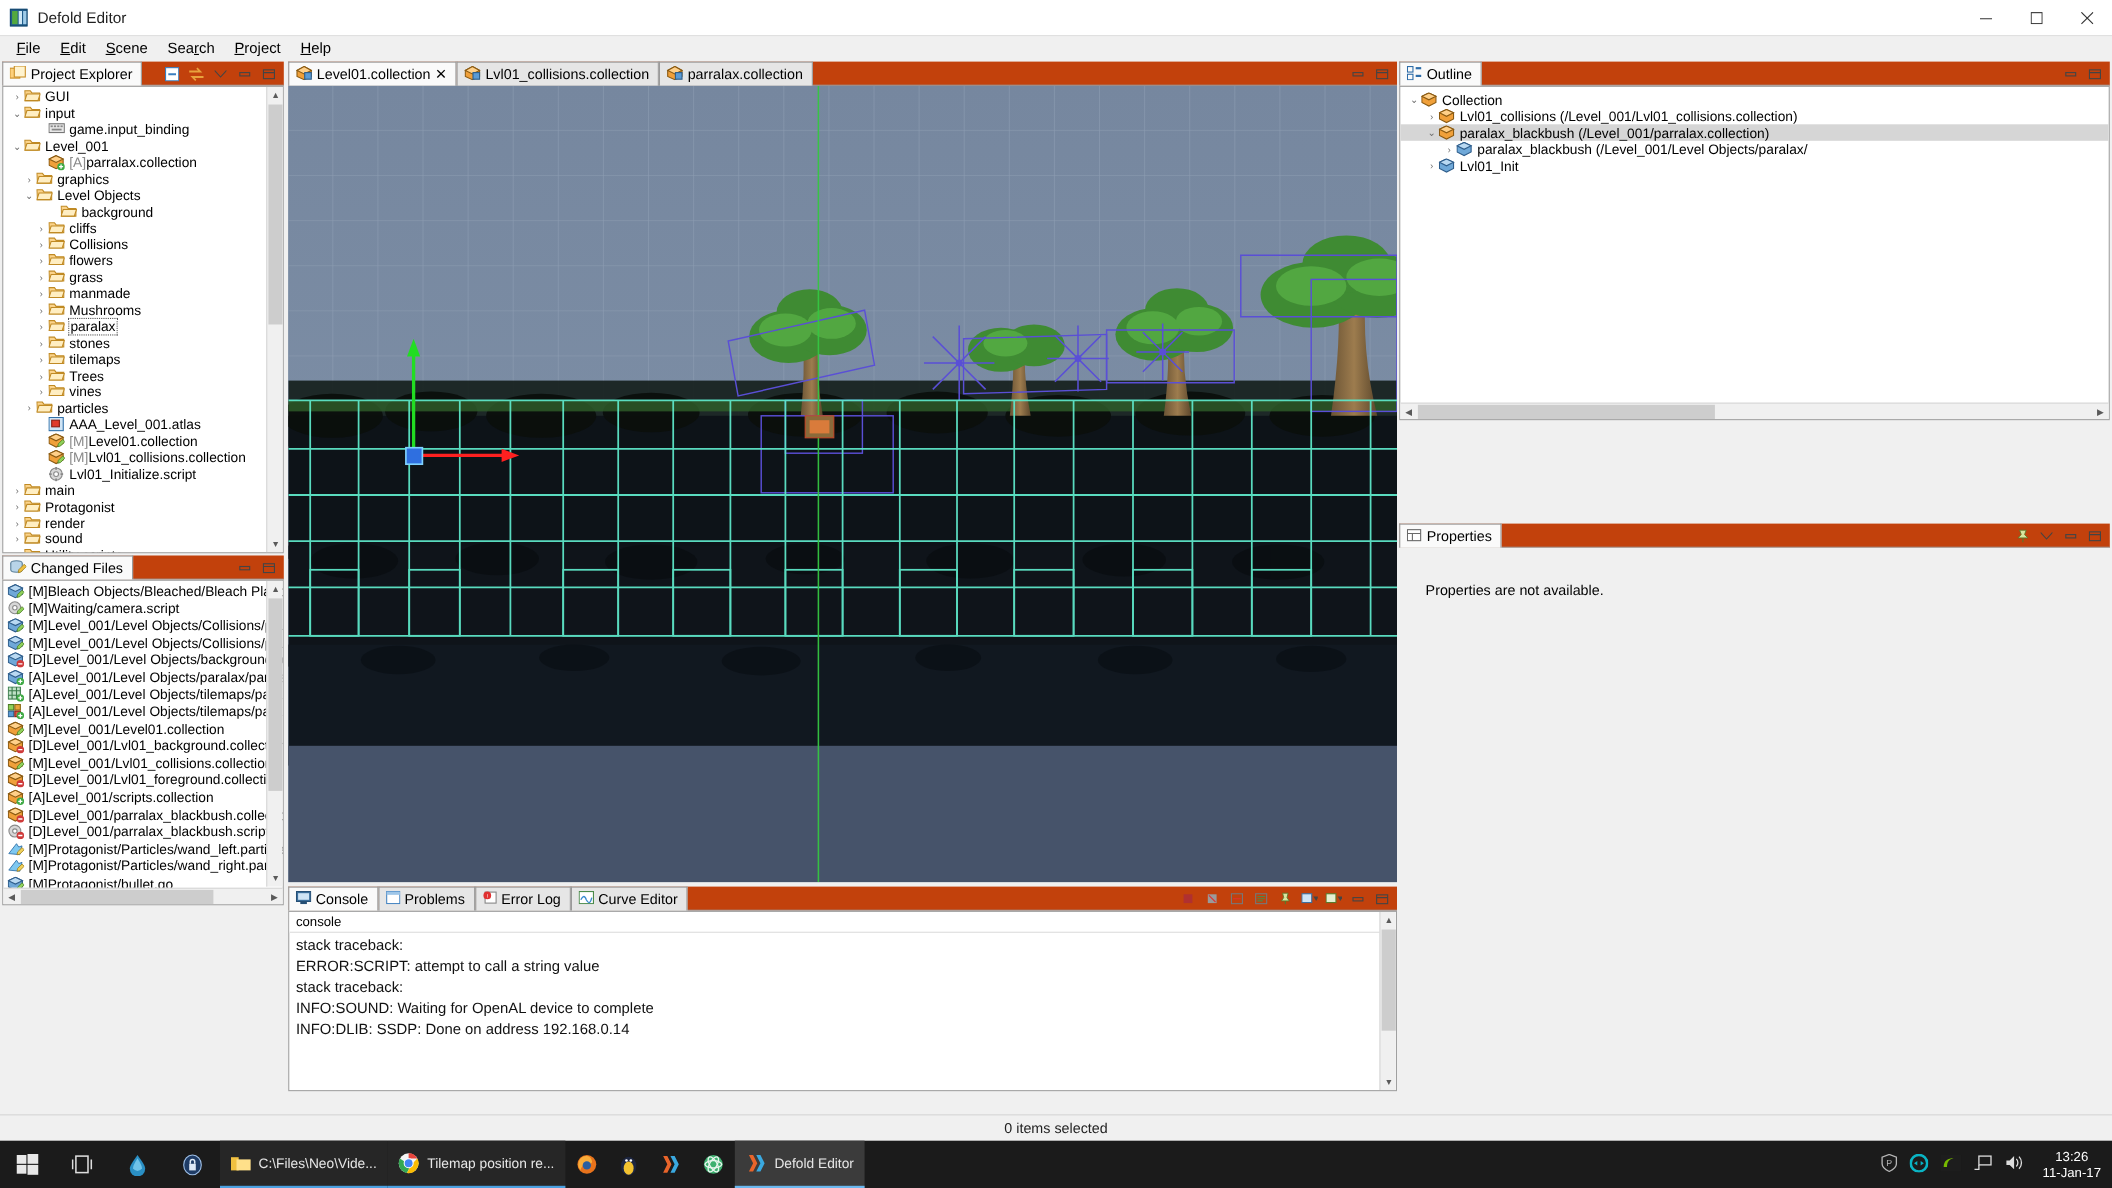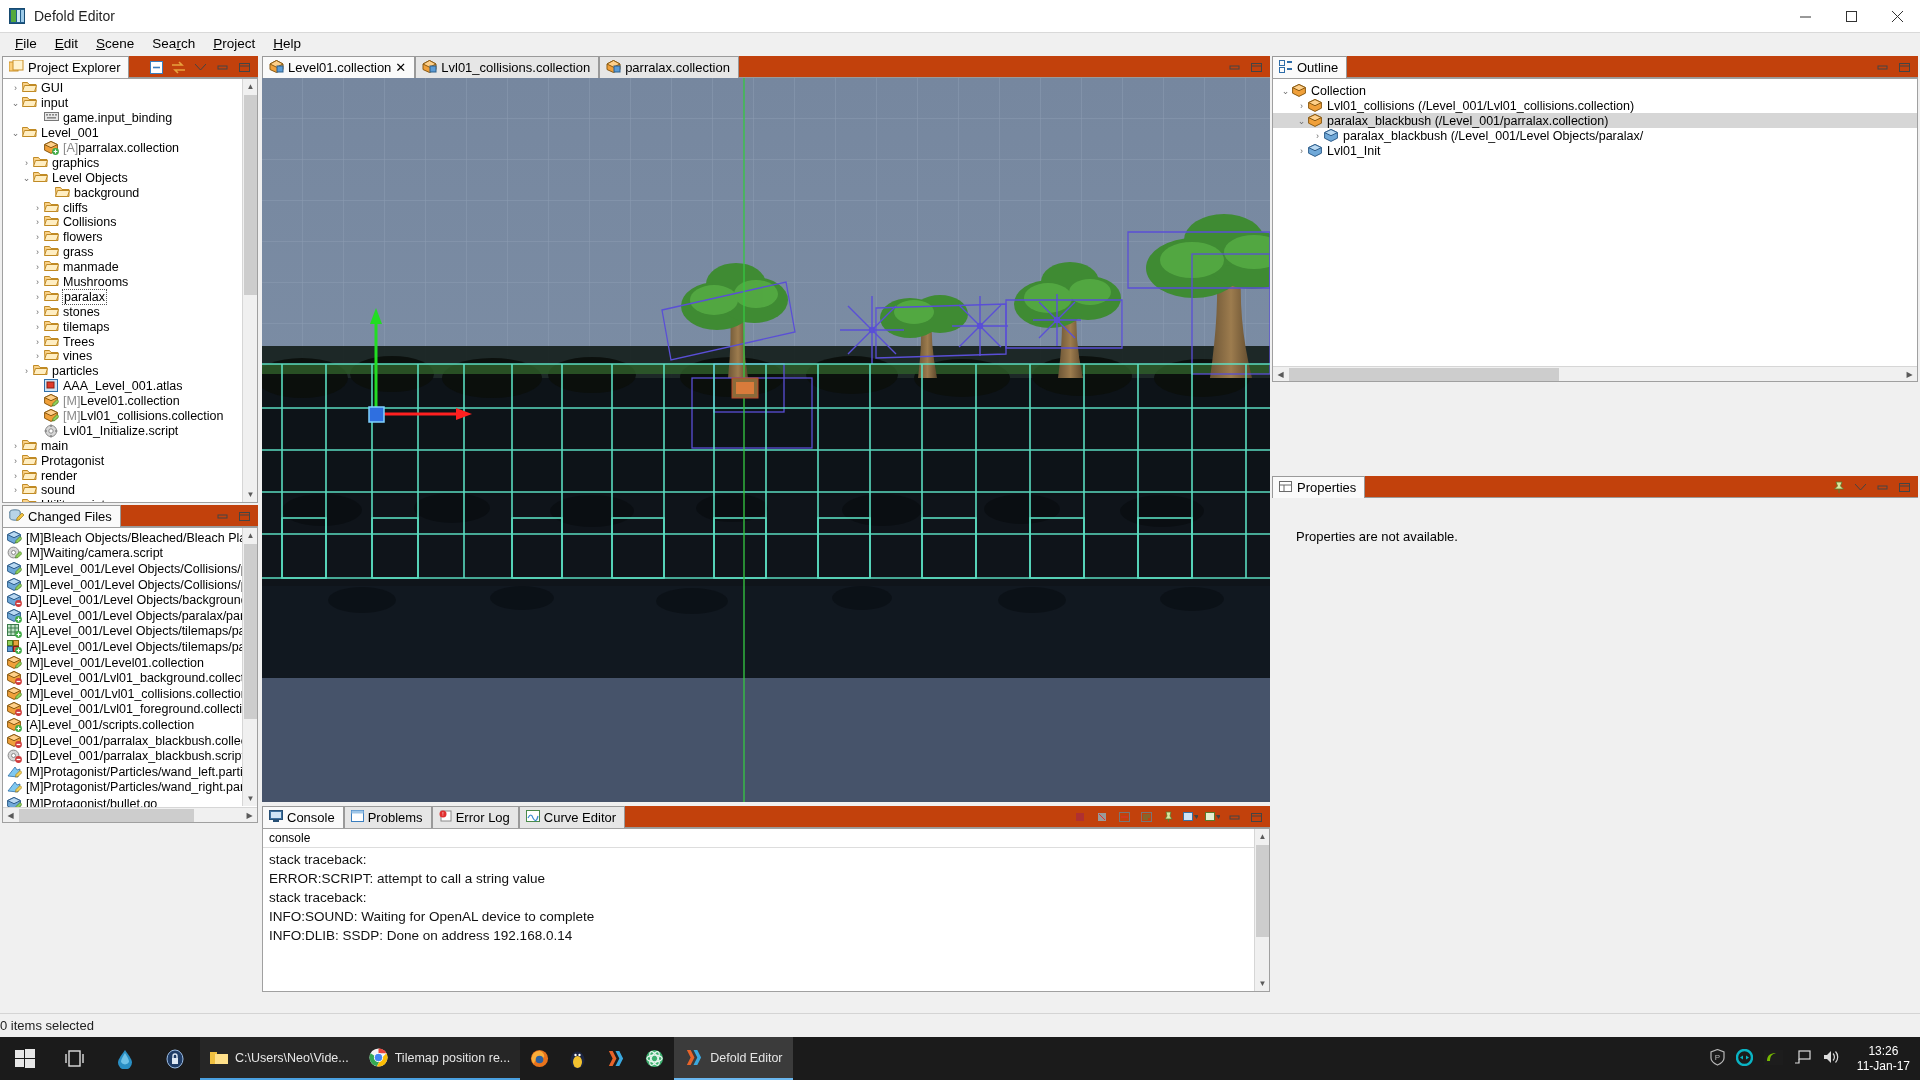--- a/index.html
+++ b/index.html
@@ -81,21 +81,21 @@
   
   .prop-msg { position:absolute; font-size:13px; color:#000; }
 
   
   .console-body { position:absolute; background:#fff; border:1px solid #a0a0a0; overflow:hidden; }
   .console-head { font-size:12px; padding:2px 6px; color:#000; border-bottom:1px solid #ddd; background:#fff;}
   .console-line { font-size:13.5px; padding:1px 6px; color:#111; line-height:17px; }
 
   
   .statusbar { position:absolute; left:0; bottom:43px; width:1920px; height:24px;
-    background:#f0f0f0; border-top:1px solid #d4d4d4; display:flex; align-items:center; 
+    background:#f0f0f0; border-top:1px solid #d4d4d4; display:flex; align-items:center; justify-content:center;
     font-size:13px; color:#222; }
 
   
   .taskbar { position:absolute; left:0; bottom:0; width:1920px; height:43px; background:#1b1b1b; display:flex; align-items:center; }
   .tb-btn { height:43px; display:flex; align-items:center; gap:7px; padding:0 10px; color:#e6e6e6; font-size:12.5px; }
   .tb-btn.pinned { width:50px; justify-content:center; padding:0; }
   .tb-btn.open { border-bottom:2px solid #4aa0e0; background:#262626; }
   .tb-btn.active { background:#3b3b3b; border-bottom:2px solid #6ab7ef; }
   .tray { margin-left:auto; display:flex; align-items:center; gap:11px; padding-right:10px; color:#dcdcdc; }
   .clock { text-align:center; font-size:12px; line-height:15px; color:#fff; padding-left:6px; }
@@ -1145,21 +1145,21 @@
           <ellipse cx="9" cy="10" rx="8" ry="9" fill="#1f3c66" stroke="#9fc0e8"></ellipse>
           <rect x="6" y="9" width="6" height="6" fill="#dfe9f5"></rect>
           <path d="M7 9V7a2 2 0 0 1 4 0v2" fill="none" stroke="#dfe9f5" stroke-width="1.4"></path>
         </svg>
     </div>
     <div class="tb-btn open">
       <svg width="18" height="16">
           <rect x="0" y="2" width="7" height="12" fill="#f0c040"></rect>
           <rect x="5" y="4" width="13" height="10" fill="#ffe08a"></rect>
         </svg>
-      <span class="nowrap">C:\Users\Neo\Vide...</span>
+      <span class="nowrap">C:\Files\Neo\Vide...</span>
     </div>
     <div class="tb-btn open">
       <svg width="19" height="19" viewBox="0 0 20 20">
         <circle cx="10" cy="10" r="9.5" fill="#f4f4f4"></circle>
         <path d="M10 .5A9.5 9.5 0 0 1 18.3 5.4L10 5.4z" fill="#e8453c"></path>
         <path d="M1.7 5.4A9.5 9.5 0 0 0 8.3 19.3L12 12.3z" fill="#34a853"></path>
         <path d="M18.3 5.4A9.5 9.5 0 0 1 8.3 19.3L13 11z" fill="#fbbc05"></path>
         <circle cx="10" cy="10" r="4.3" fill="#4285f4" stroke="#fff" stroke-width="1"></circle>
       </svg>
       <span class="nowrap">Tilemap position re...</span>

